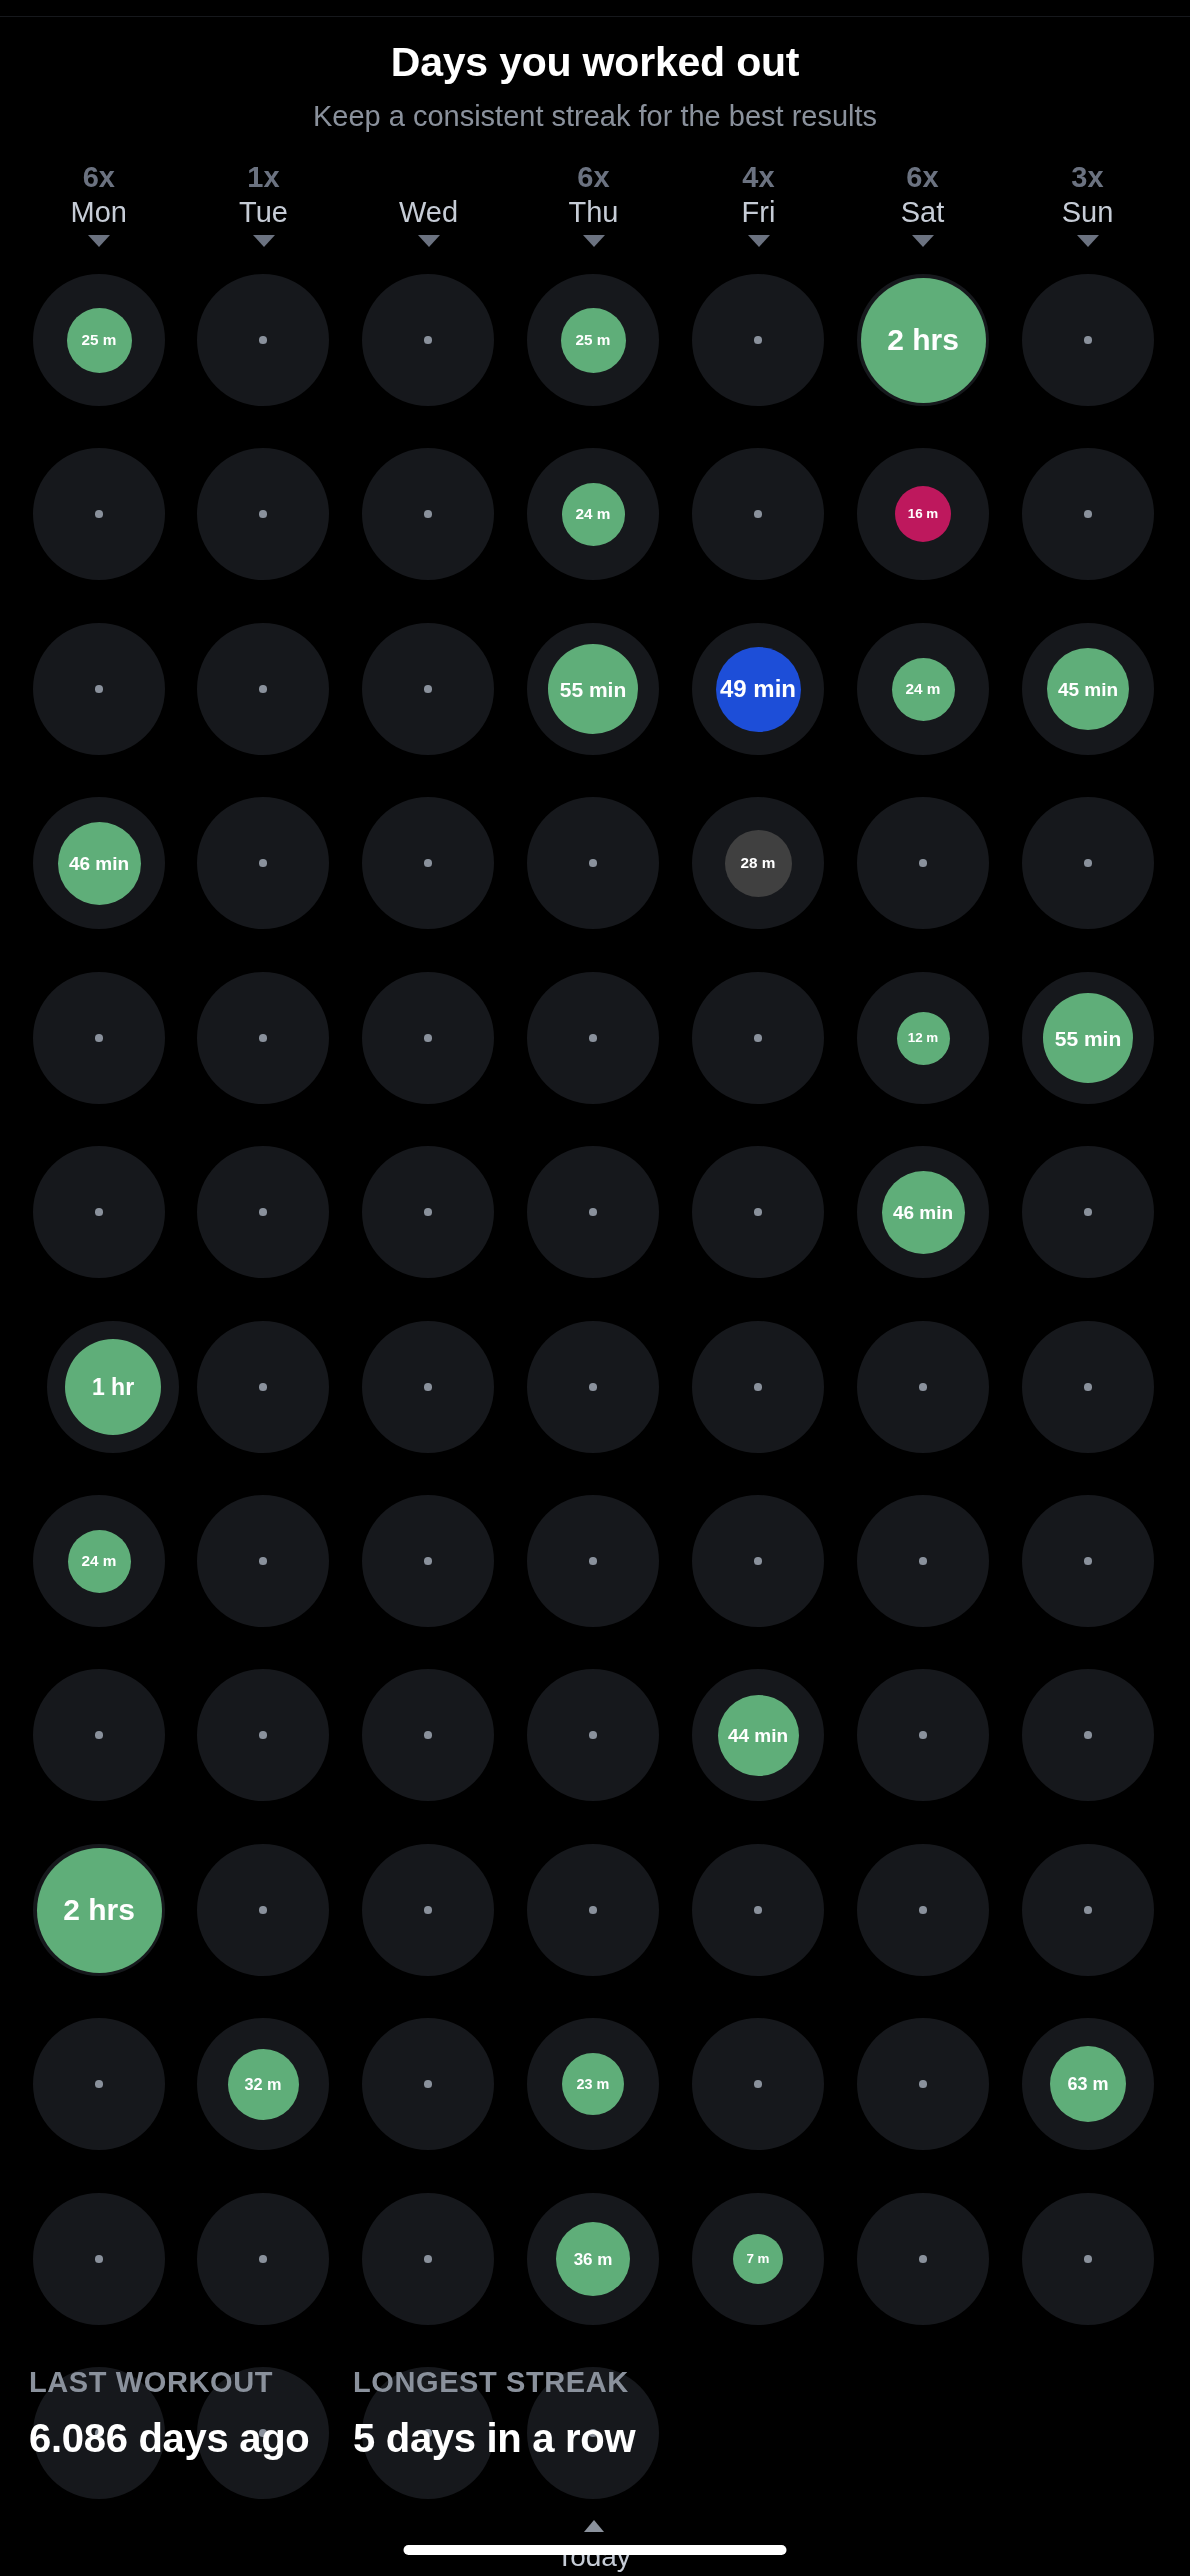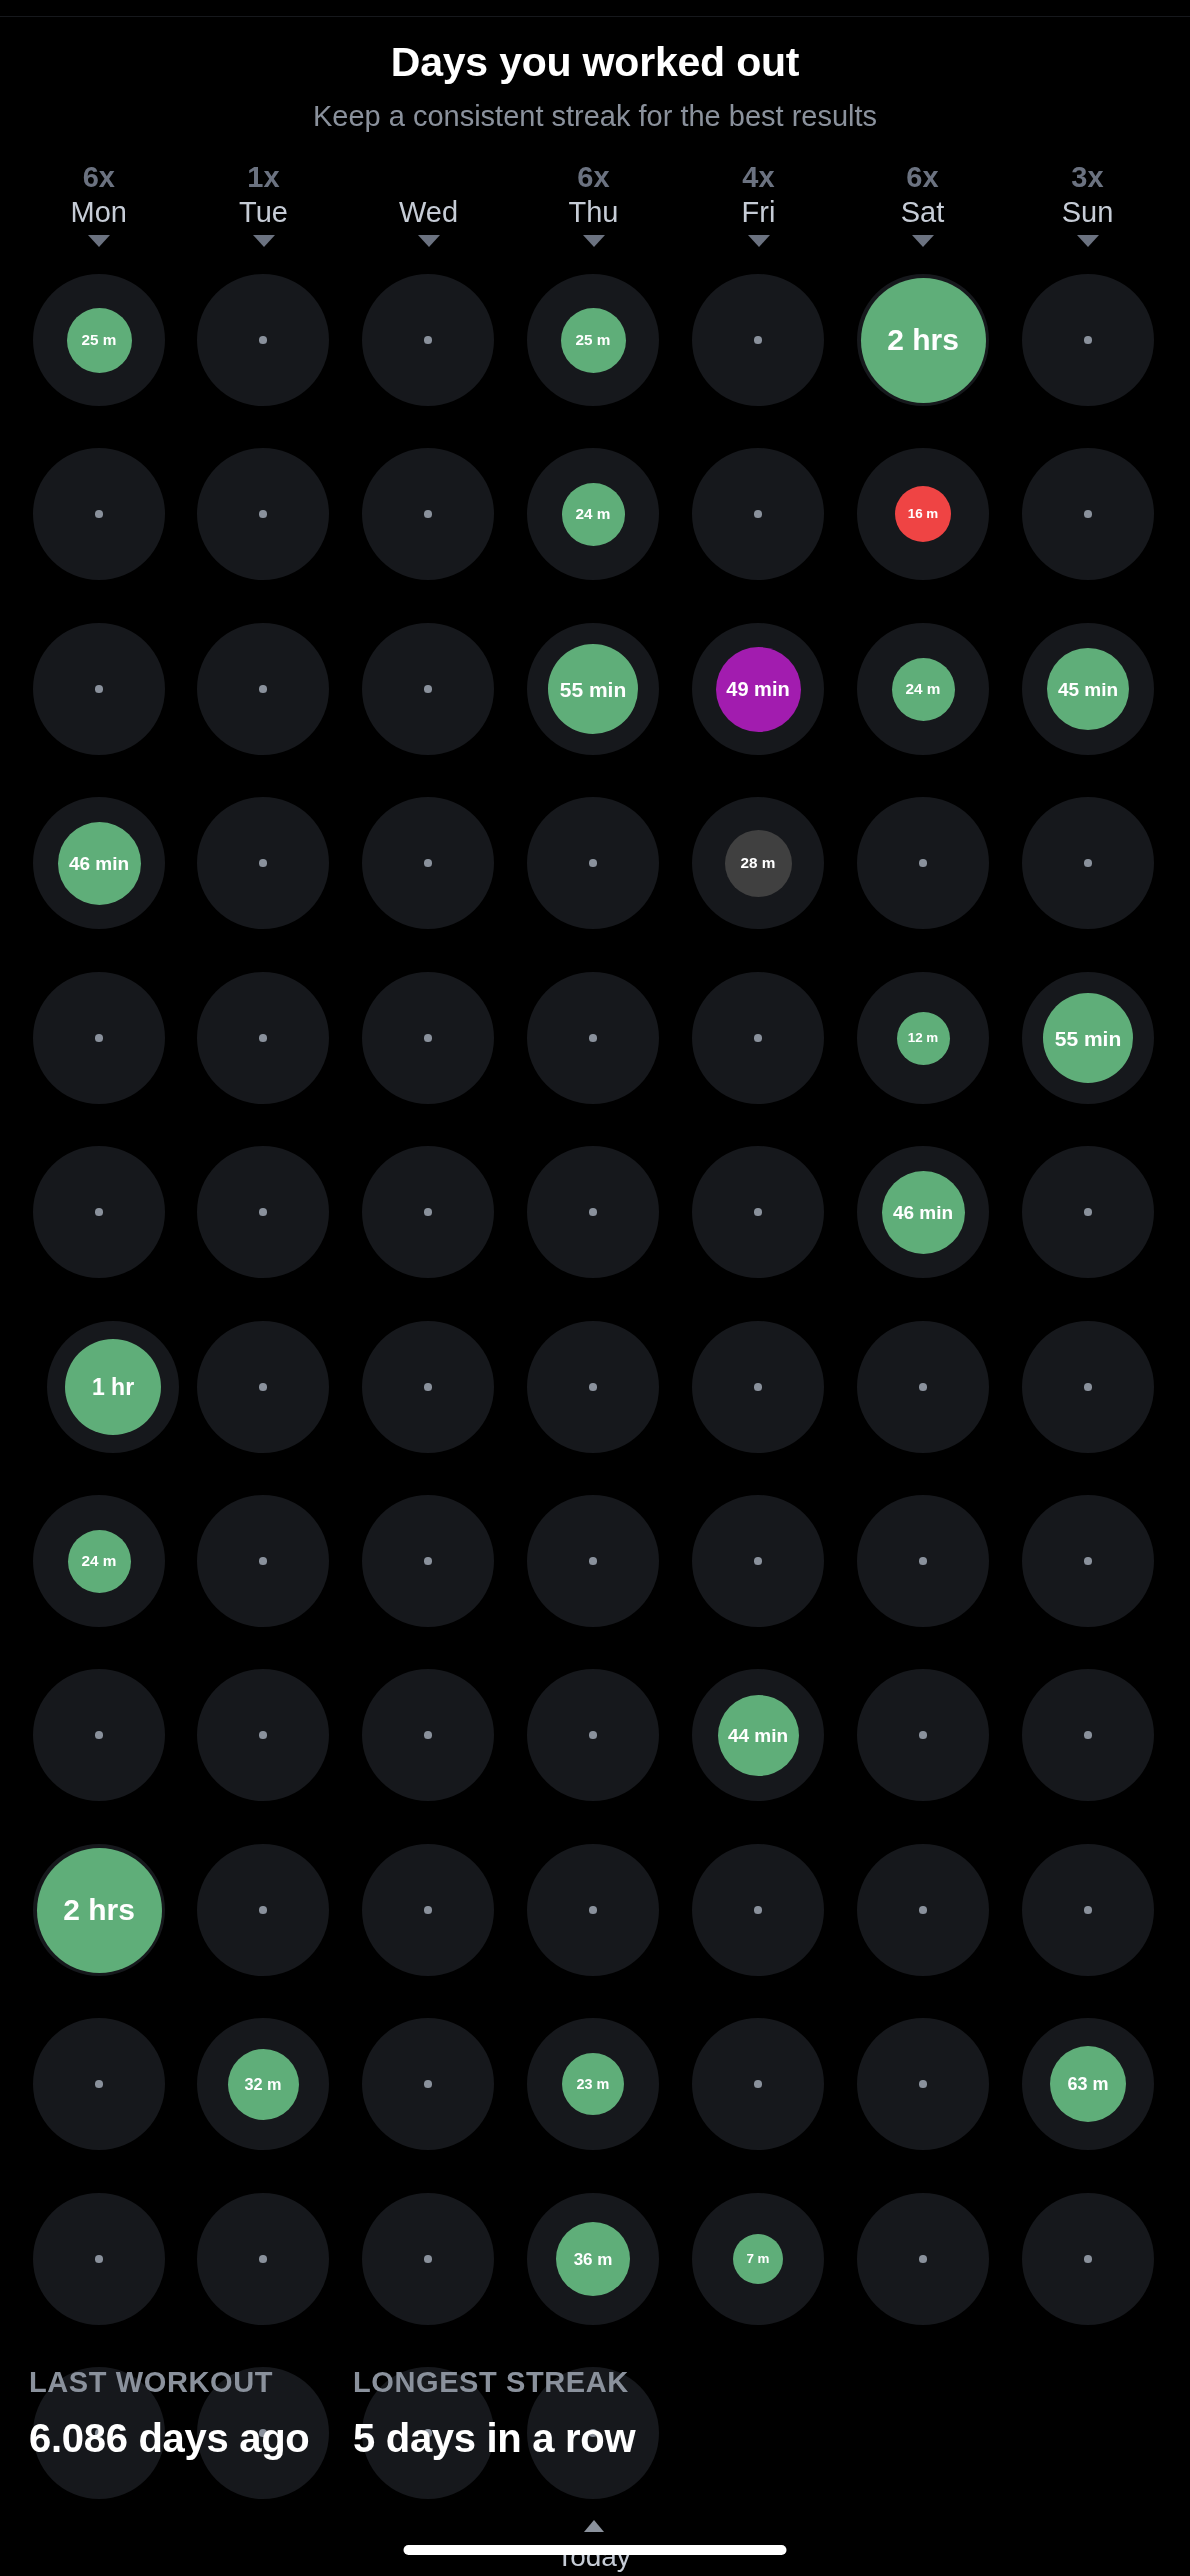--- a/index.html
+++ b/index.html
@@ -266,39 +266,39 @@
       <div class="cell" style="left: 362px; top: 174px;">
         <div class="dot"></div>
       </div>
       <div class="cell" style="left: 527px; top: 174px;">
         <div class="bubble" style="width: 63px; height: 63px; background: rgb(95, 174, 121); font-size: 15.3px;">24 m</div>
       </div>
       <div class="cell" style="left: 692px; top: 174px;">
         <div class="dot"></div>
       </div>
       <div class="cell" style="left: 857px; top: 174px;">
-        <div class="bubble" style="width: 56px; height: 56px; background: #ef4444; font-size: 13.4px;">16 m</div>
+        <div class="bubble" style="width: 56px; height: 56px; background: #be185d; font-size: 13.4px;">16 m</div>
       </div>
       <div class="cell" style="left: 1022px; top: 174px;">
         <div class="dot"></div>
       </div>
       <div class="cell" style="left: 33px; top: 349px;">
         <div class="dot"></div>
       </div>
       <div class="cell" style="left: 197px; top: 349px;">
         <div class="dot"></div>
       </div>
       <div class="cell" style="left: 362px; top: 349px;">
         <div class="dot"></div>
       </div>
       <div class="cell" style="left: 527px; top: 349px;">
         <div class="bubble" style="width: 90px; height: 90px; background: rgb(95, 174, 121); font-size: 21px;">55 min</div>
       </div>
       <div class="cell" style="left: 692px; top: 349px;">
-        <div class="bubble" style="width: 85px; height: 85px; background: #a21caf; font-size: 20px;">49 min</div>
+        <div class="bubble" style="width: 85px; height: 85px; background: #1d4ed8; font-size: 24px;">49 min</div>
       </div>
       <div class="cell" style="left: 857px; top: 349px;">
         <div class="bubble" style="width: 63px; height: 63px; background: rgb(95, 174, 121); font-size: 15.3px;">24 m</div>
       </div>
       <div class="cell" style="left: 1022px; top: 349px;">
         <div class="bubble" style="width: 82px; height: 82px; background: rgb(95, 174, 121); font-size: 19px;">45 min</div>
       </div>
       <div class="cell" style="left: 33px; top: 523px;">
         <div class="bubble" style="width: 83px; height: 83px; background: rgb(95, 174, 121); font-size: 19px;">46 min</div>
       </div>

